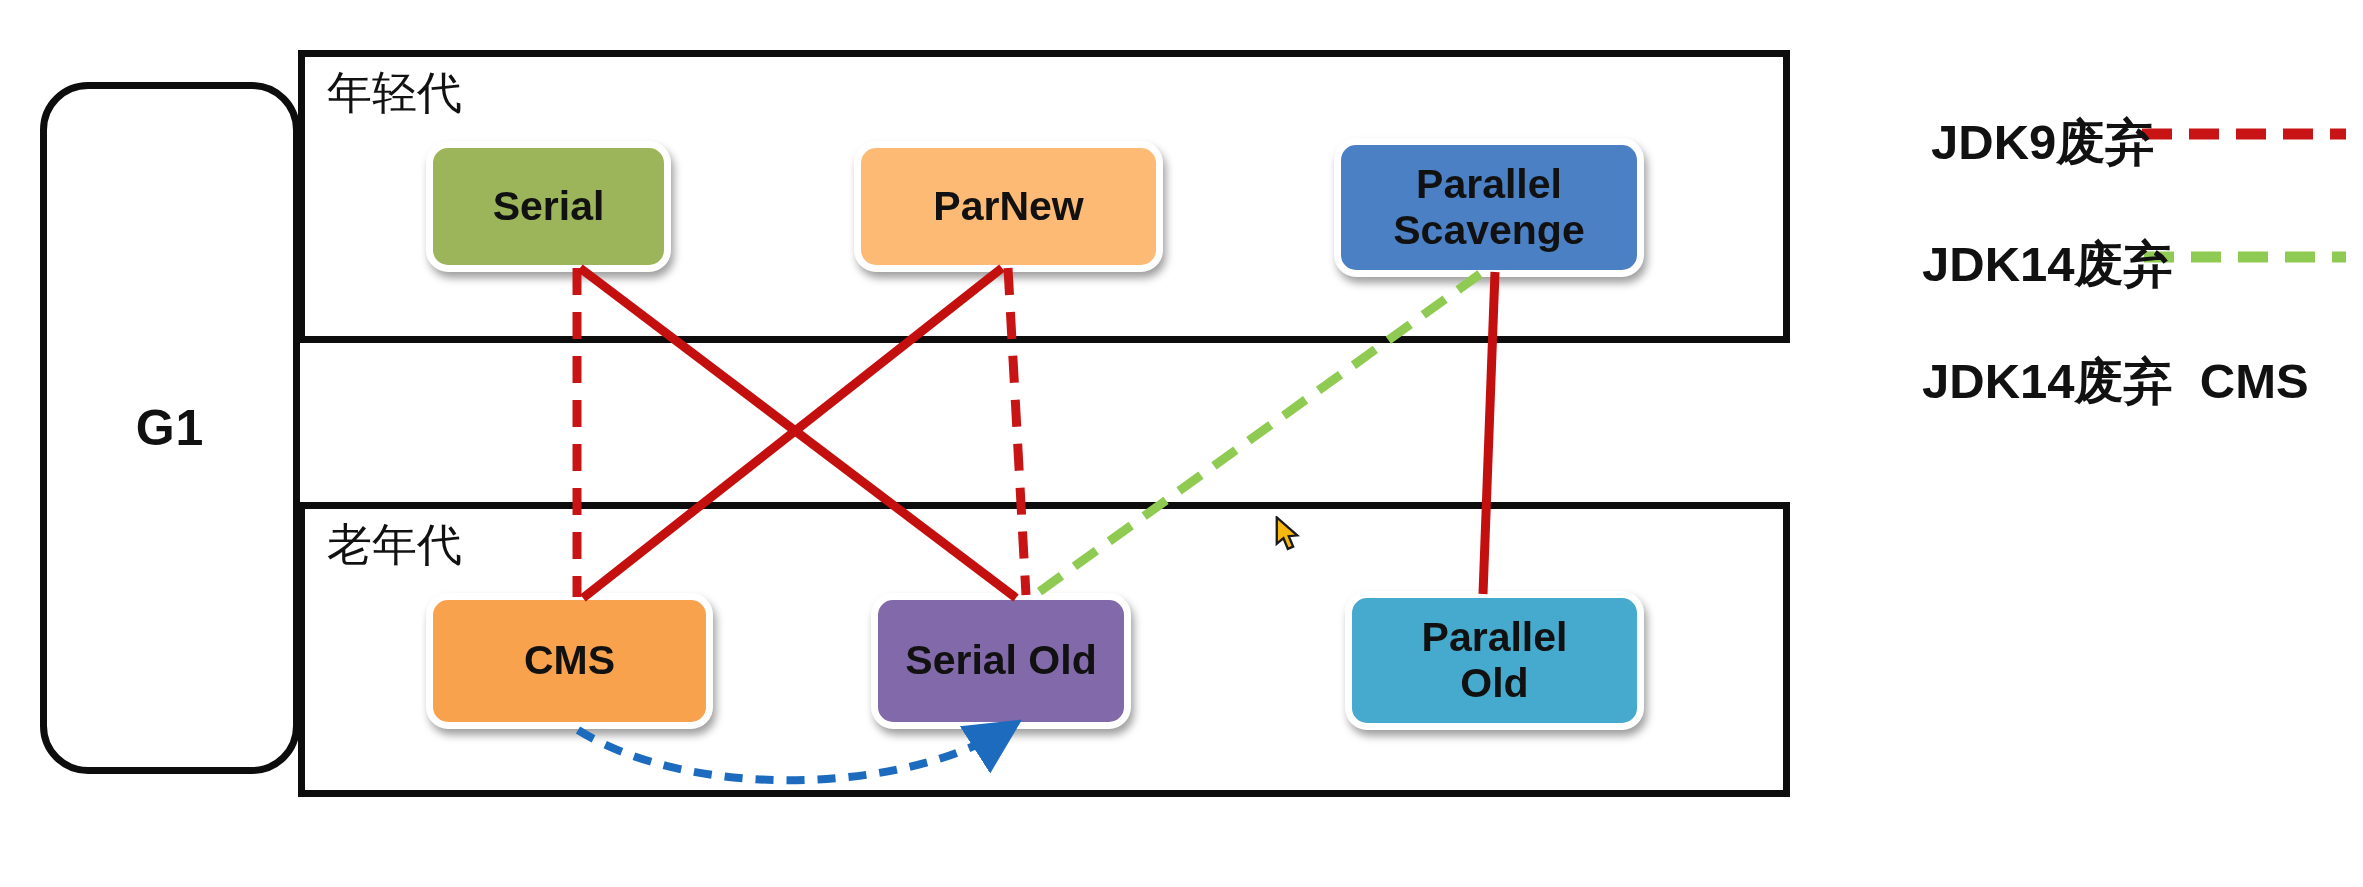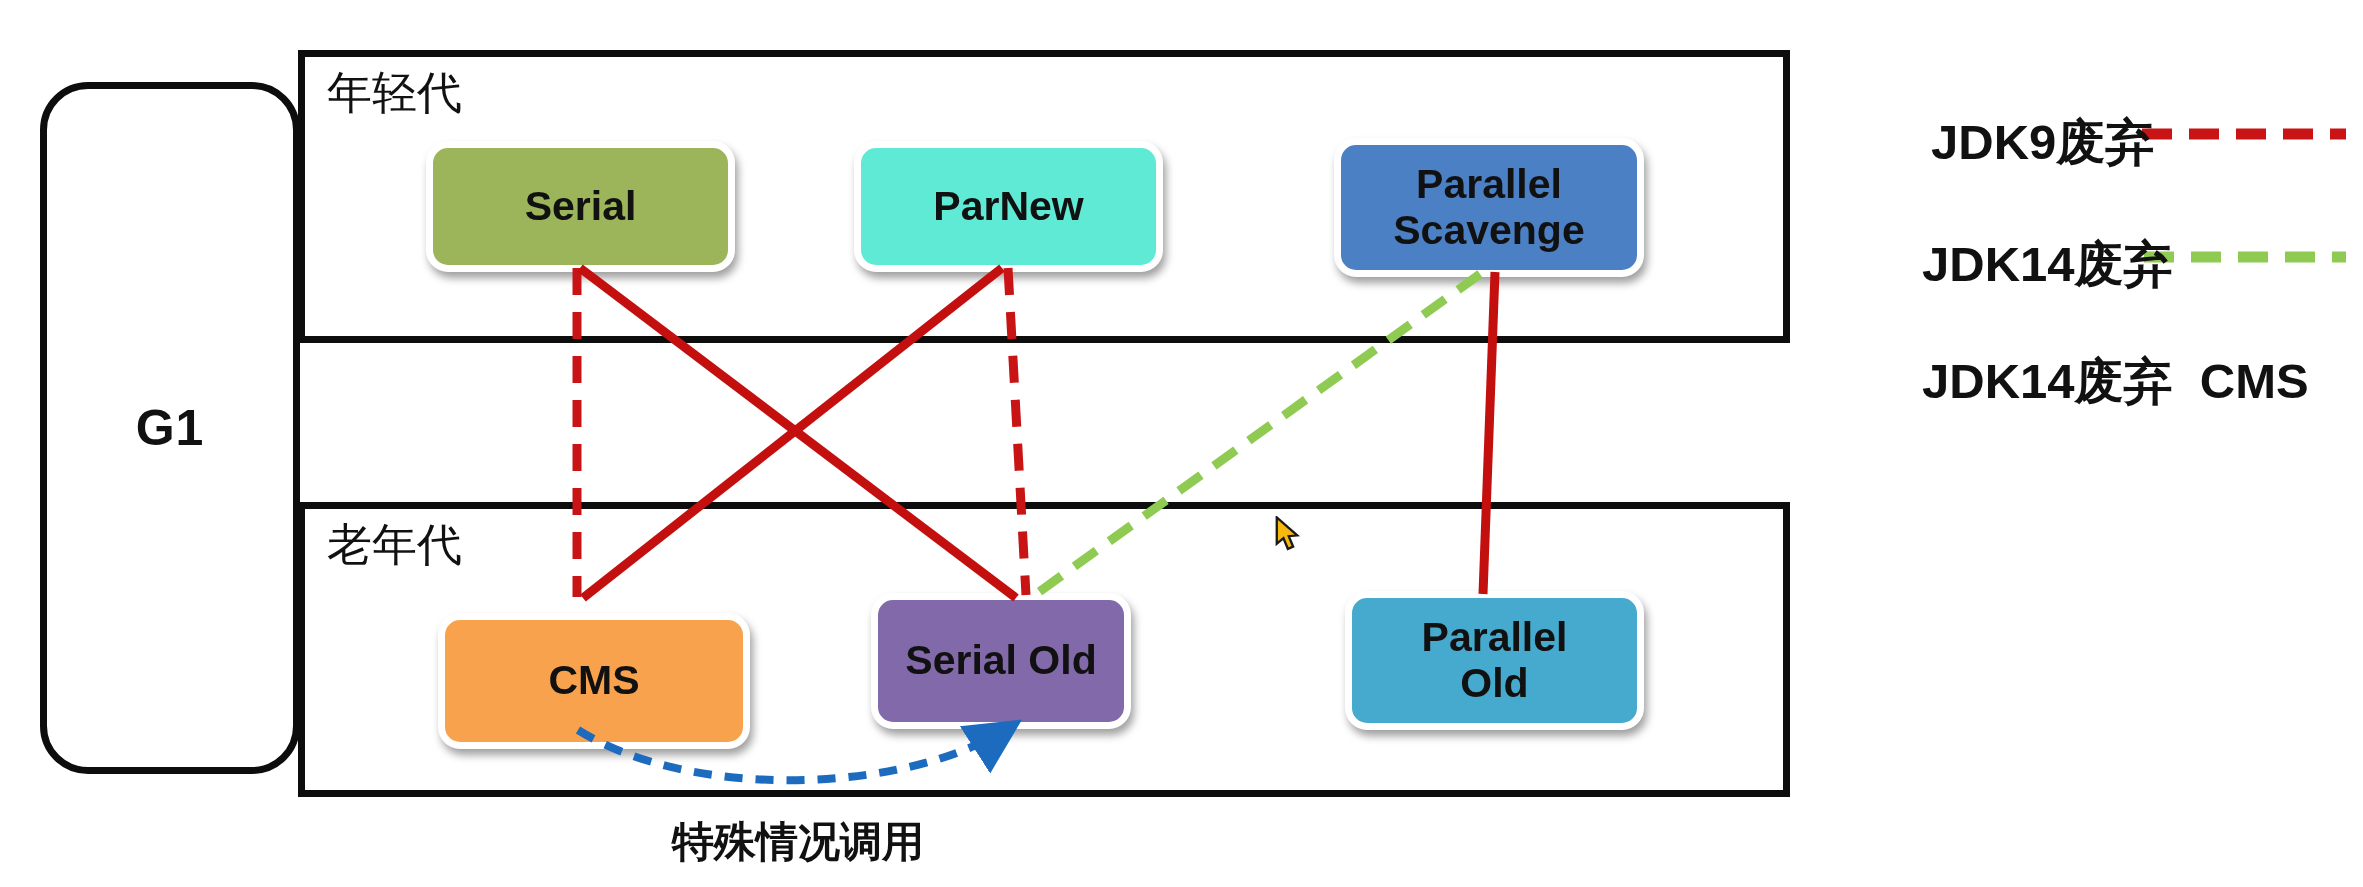--- a/index.html
+++ b/index.html
@@ -35,24 +35,24 @@
     border:7px solid #ffffff;
     border-radius:22px;
     box-shadow:3px 6px 9px rgba(0,0,0,0.38);
     display:flex;align-items:center;justify-content:center;
     text-align:center;
   }
   .box-label{
     font-size:41px;font-weight:700;line-height:1.12;
     white-space:pre-line;color:#111;
   }
-  #box-serial{left:426px;top:141px;width:309px;height:131px;}
+  #box-serial{left:426px;top:141px;width:245px;height:131px;}
   #box-parnew{left:854px;top:141px;width:309px;height:131px;}
   #box-ps{left:1334px;top:138px;width:310px;height:139px;}
-  #box-cms{left:426px;top:613px;width:312px;height:136px;margin-left:12px;}
+  #box-cms{left:426px;top:593px;width:287px;height:136px;}
   #box-serial-old{left:871px;top:593px;width:260px;height:136px;}
   #box-parallel-old{left:1345px;top:591px;width:299px;height:139px;}
   #overlay{
     position:absolute;left:0;top:0;width:2363px;height:887px;
     pointer-events:none;
   }
   .legend-label{
     position:absolute;
     font-size:49px;font-weight:700;white-space:pre;
   }
@@ -78,21 +78,21 @@
     <span class="section-label">年轻代</span>
   </div>
 
   <div id="old-box" class="outline-box">
     <span class="section-label">老年代</span>
   </div>
 
   <div id="box-serial" class="gc-box" style="background-color: rgb(156, 180, 90);">
     <span class="box-label">Serial</span>
   </div>
-  <div id="box-parnew" class="gc-box" style="background-color: #5eead4;">
+  <div id="box-parnew" class="gc-box" style="background-color: #fdba74;">
     <span class="box-label">ParNew</span>
   </div>
   <div id="box-ps" class="gc-box" style="background-color: rgb(75, 128, 196);">
     <span class="box-label">Parallel
 Scavenge</span>
   </div>
   <div id="box-cms" class="gc-box" style="background-color: rgb(249, 162, 77);">
     <span class="box-label">CMS</span>
   </div>
   <div id="box-serial-old" class="gc-box" style="background-color: rgb(130, 105, 169);">
@@ -125,19 +125,18 @@
     <path d="M 578 730 C 690 800, 905 795, 1012 726" fill="none" stroke-width="8" stroke-dasharray="18 13" marker-end="url(#arrowBlue)" stroke="#1c6bbe"></path>
 
     <line x1="2142" y1="134" x2="2346" y2="134" stroke-width="11" stroke-dasharray="30 17" stroke="#c81414"></line>
     <line x1="2144" y1="257" x2="2346" y2="257" stroke-width="11" stroke-dasharray="30 17" stroke="#8fcb52"></line>
   </svg>
 
   <span id="legend-label-1" class="legend-label">JDK9废弃</span>
   <span id="legend-label-2" class="legend-label">JDK14废弃</span>
   <span id="legend-label-3" class="legend-label">JDK14废弃  CMS</span>
 
-  <span id="special-label">特殊情况调用</span>
 
   <svg id="cursor" width="30" height="38" viewBox="0 0 20 26">
     <path d="M3,1 L3,19 L7.6,15.2 L10.6,22.5 L14.2,21 L11.2,13.8 L17,13.2 Z" stroke="#1a1a1a" stroke-width="1.6" fill="#f7b90f"></path>
   </svg>
 
 </div>
 
 </body></html>

